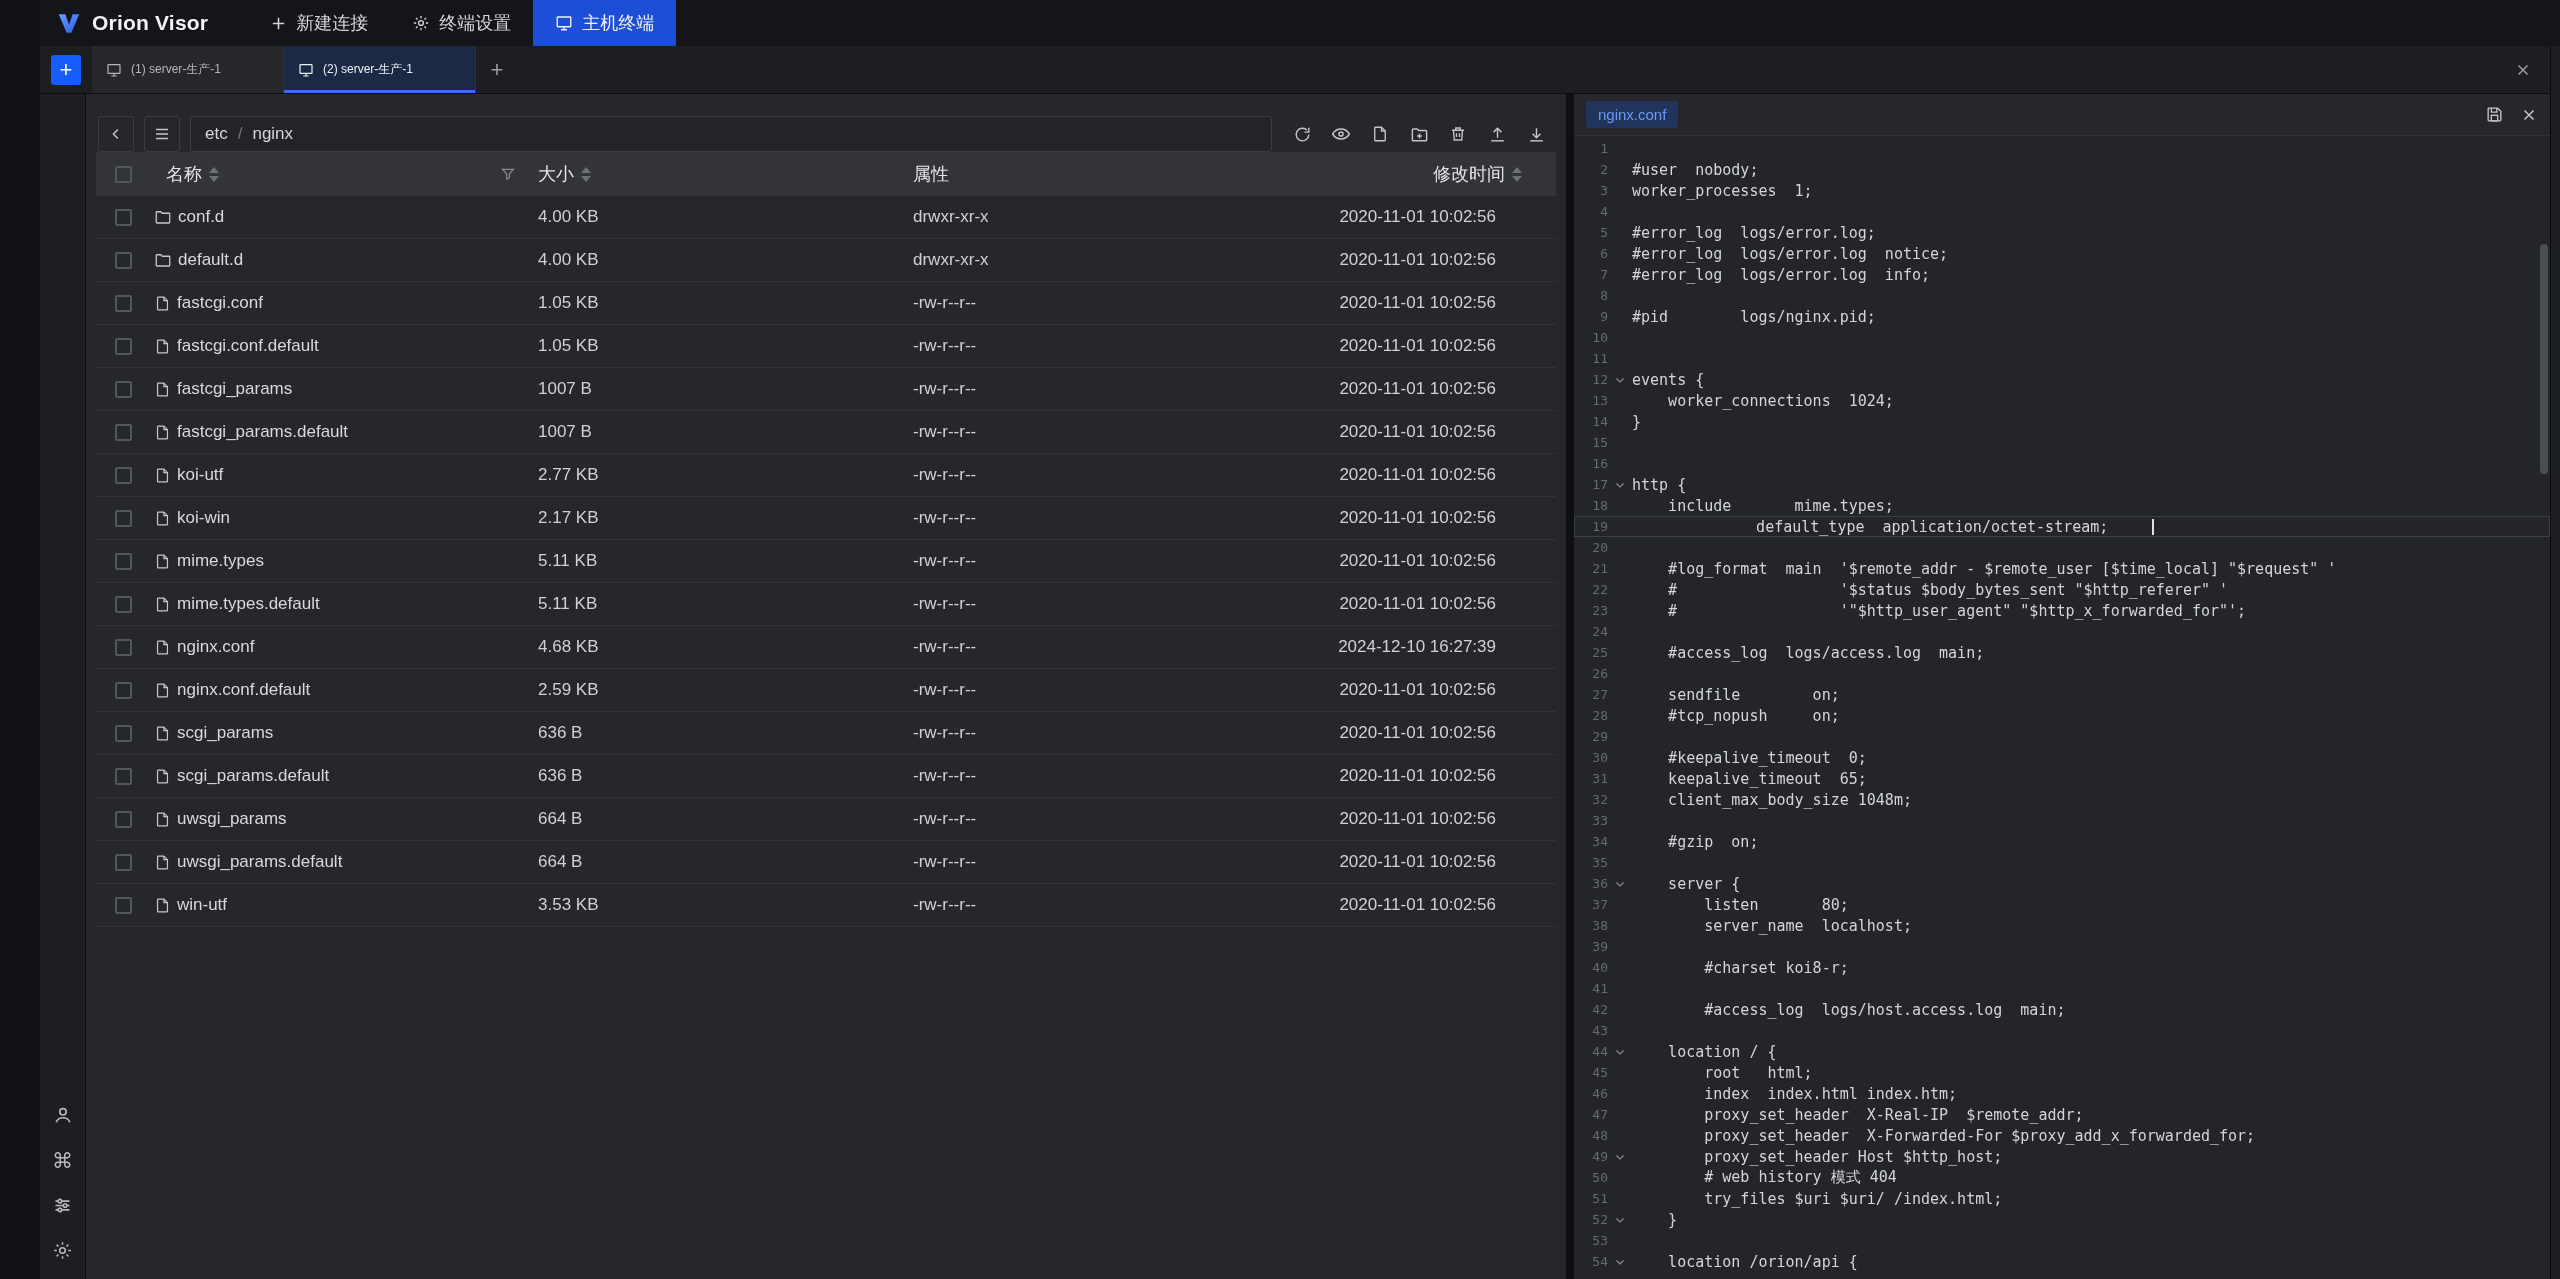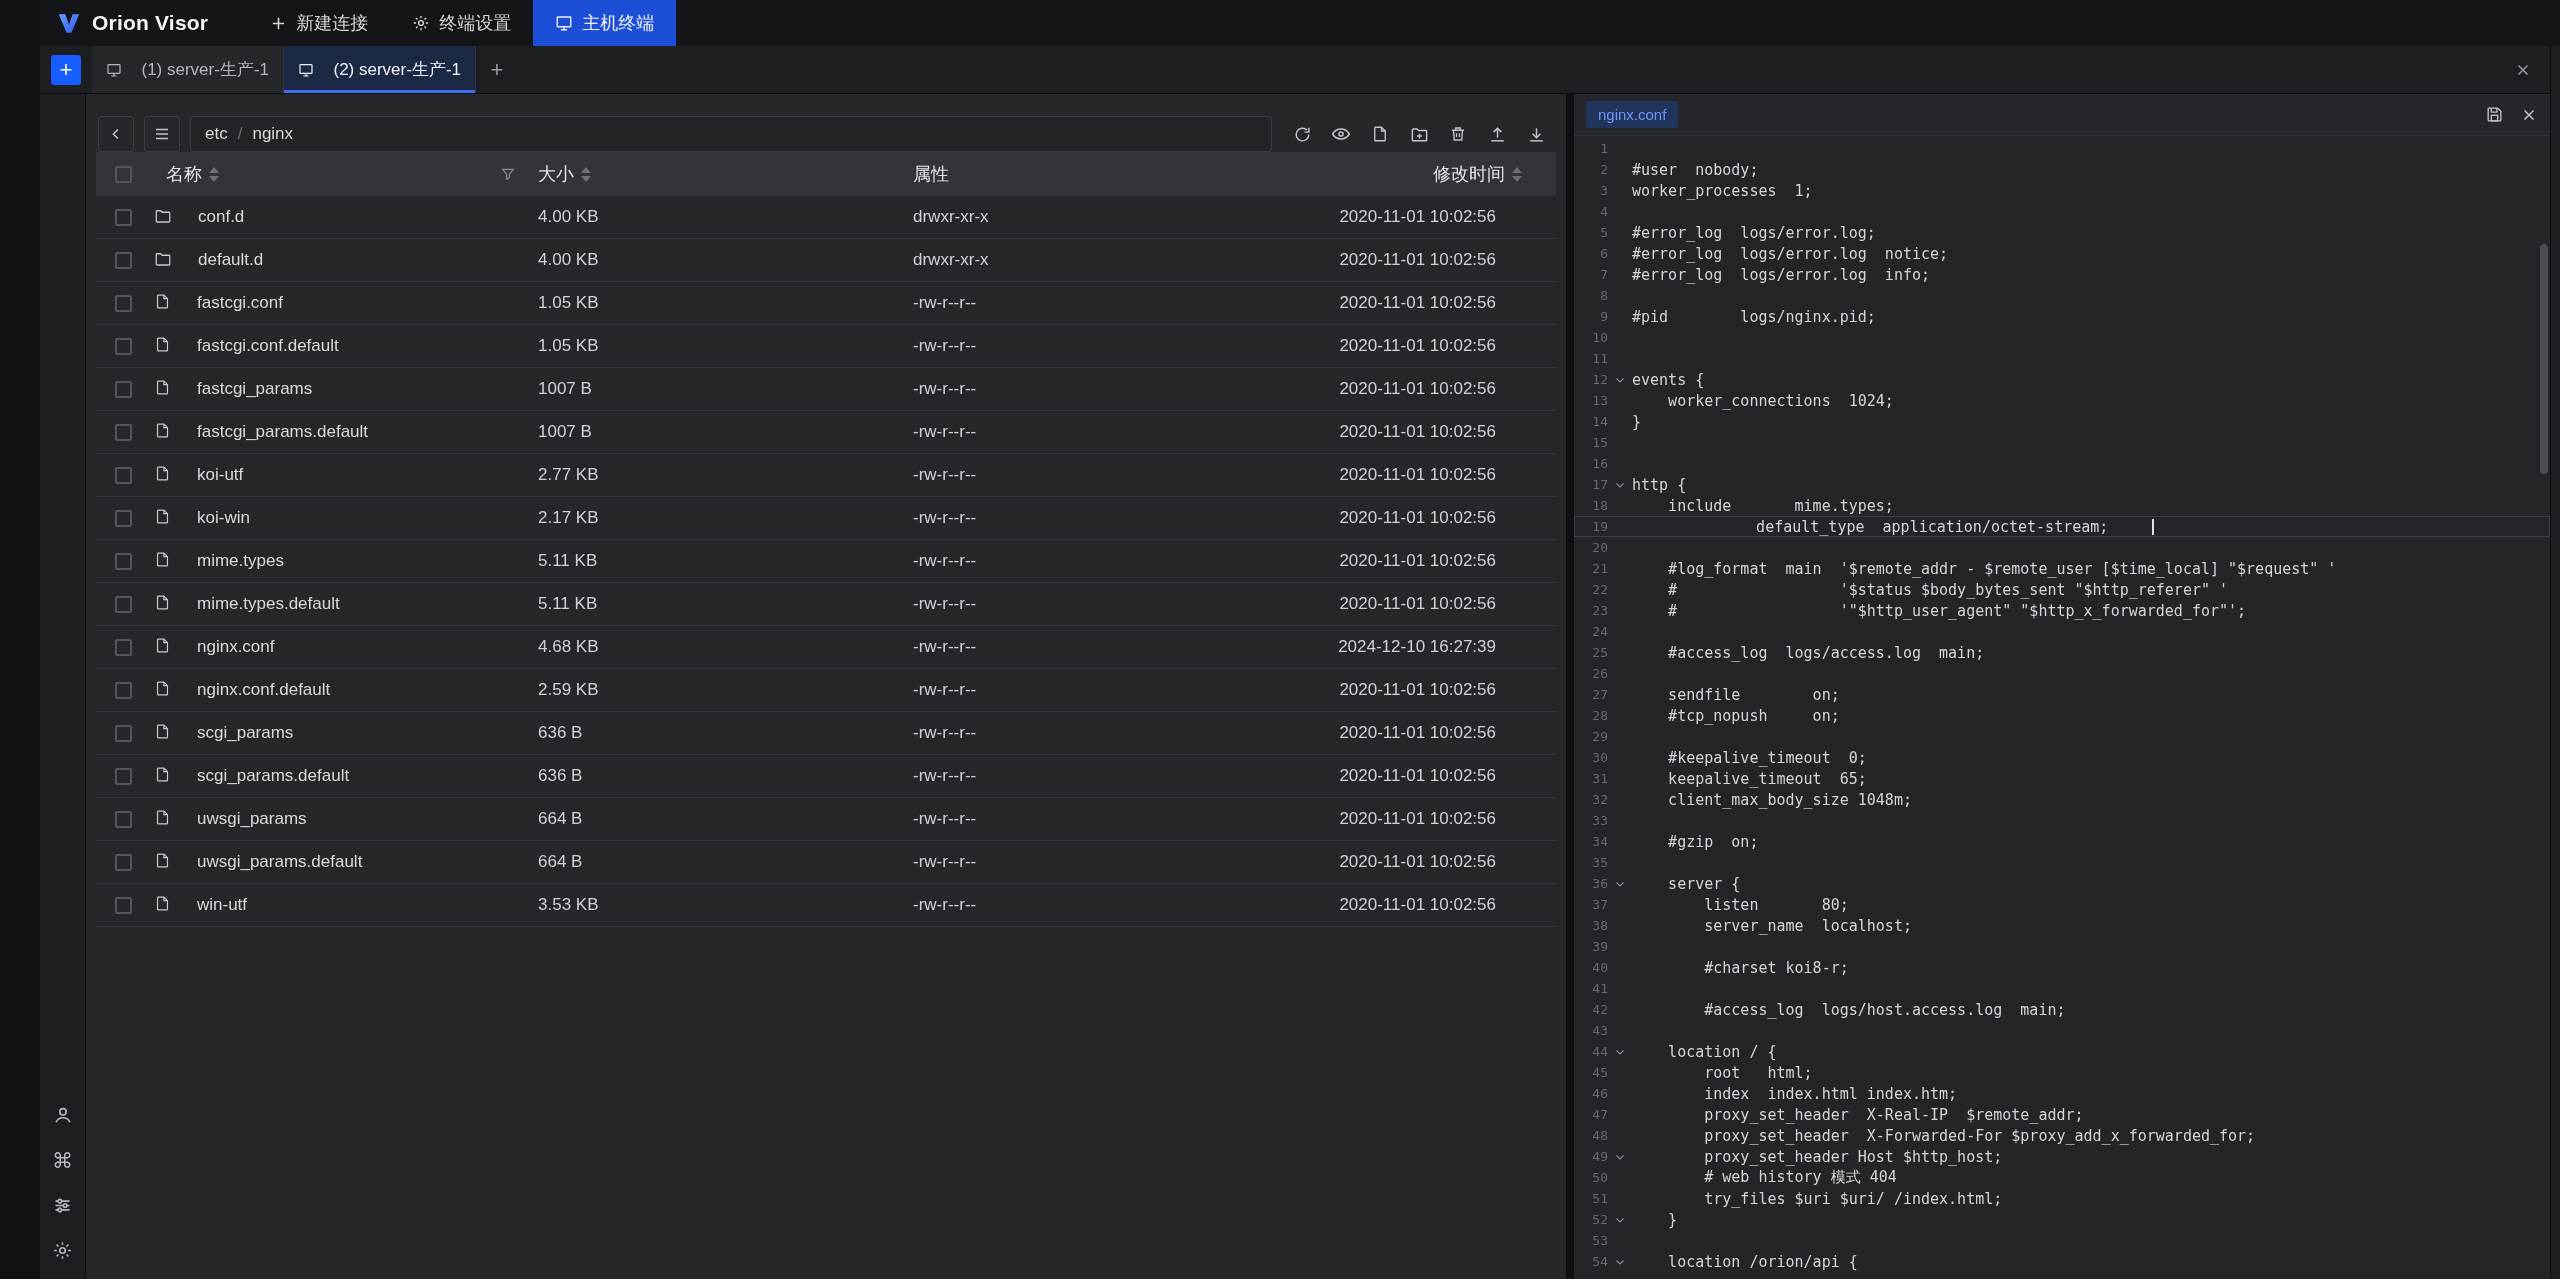--- a/index.html
+++ b/index.html
@@ -23,22 +23,22 @@
   .fullscreen-btn{ display:flex; align-items:center; padding:0 16px; color:#cfd0d5; }
 
   
   .main-row{ flex:1; display:flex; min-height:0; }
   .center-col{ flex:1; display:flex; flex-direction:column; min-width:0; }
 
   
   .tabbar{ flex:0 0 48px; background:#1d1e22; display:flex; align-items:stretch; border-bottom:1px solid #0c0d10; }
   .new-conn-btn{ align-self:center; width:30px; height:30px; margin:0 11px; border-radius:3px;
     background:var(--accent); color:#fff; font-size:22px; line-height:1; display:flex; align-items:center; justify-content:center; }
-  .term-tab{ width:192px; display:flex; align-items:center; gap:9px; padding:0 14px; font-size:17px;
-    color:#b4b6bc; background:#26272b; border-right:1px solid #323338;justify-content:space-between; }
+  .term-tab{ width:192px; display:flex; align-items:center; gap:9px; padding:0 14px; font-size:12px;
+    color:#b4b6bc; background:#26272b; border-right:1px solid #323338; }
   .term-tab .tab-label{ white-space:nowrap; overflow:hidden; text-overflow:ellipsis; }
   .term-tab.active{ background:#1c2945; color:#eef1f6; box-shadow:inset 0 -3px 0 #3e6cf0; }
   .tab-add-btn{ width:42px; display:flex; align-items:center; justify-content:center; color:#9a9ca2; font-size:22px; }
   .tabbar-close-btn{ margin-left:auto; align-self:center; margin-right:18px; color:#9a9ca2; display:flex; }
 
   .content-row{ flex:1; display:flex; min-height:0; }
 
   
   .left-strip{ flex:0 0 46px; background:#1d1e22; border-right:1px solid #0c0d10;
     display:flex; flex-direction:column; align-items:center; justify-content:flex-end; gap:24px; padding-bottom:18px; color:#b7b8be; }
@@ -57,21 +57,21 @@
   .action-btn{ width:36px; height:36px; display:flex; align-items:center; justify-content:center; color:#c4c5ca; }
 
   .file-table{ flex:1; padding:0 10px; overflow:hidden; }
   .ft-header,.ft-row{ display:grid; grid-template-columns:54px 388px 375px 400px 1fr; align-items:center; }
   .ft-header{ height:44px; background:#33343a; color:#e3e4e8; font-size:18px; }
   .ft-row{ height:43px; border-bottom:1px solid #323338; font-size:17px; color:#cfd1d6; }
   .cell-check{ display:flex; justify-content:center; }
   .checkbox{ width:17px; height:17px; border:2px solid #54565e; border-radius:2px; background:transparent; }
   .header-cell{ display:flex; align-items:center; gap:7px; }
   .hc-name{ padding-left:16px; }
-  .cell-name{ display:flex; gap:26px; padding-left:4px; color:#d8d9dd; }
+  .cell-name{ display:flex; align-items:center; gap:6px; padding-left:4px; color:#d8d9dd; }
   .hc-time{ justify-content:flex-end; padding-right:34px; }
   .cell-time{ display:flex; justify-content:flex-end; padding-right:60px; }
   .sorter{ display:flex; flex-direction:column; gap:3px; }
   .caret-up{ width:0; height:0; border-left:5px solid transparent; border-right:5px solid transparent; border-bottom:6px solid #6d6f76; }
   .caret-down{ width:0; height:0; border-left:5px solid transparent; border-right:5px solid transparent; border-top:6px solid #6d6f76; }
   .funnel-btn{ margin-left:auto; margin-right:22px; color:#8a8c93; display:flex; }
   .row-icon{ color:#c8c9ce; flex:0 0 auto; }
 
   
   .v-divider{ flex:0 0 8px; background:#0e0f12; }

